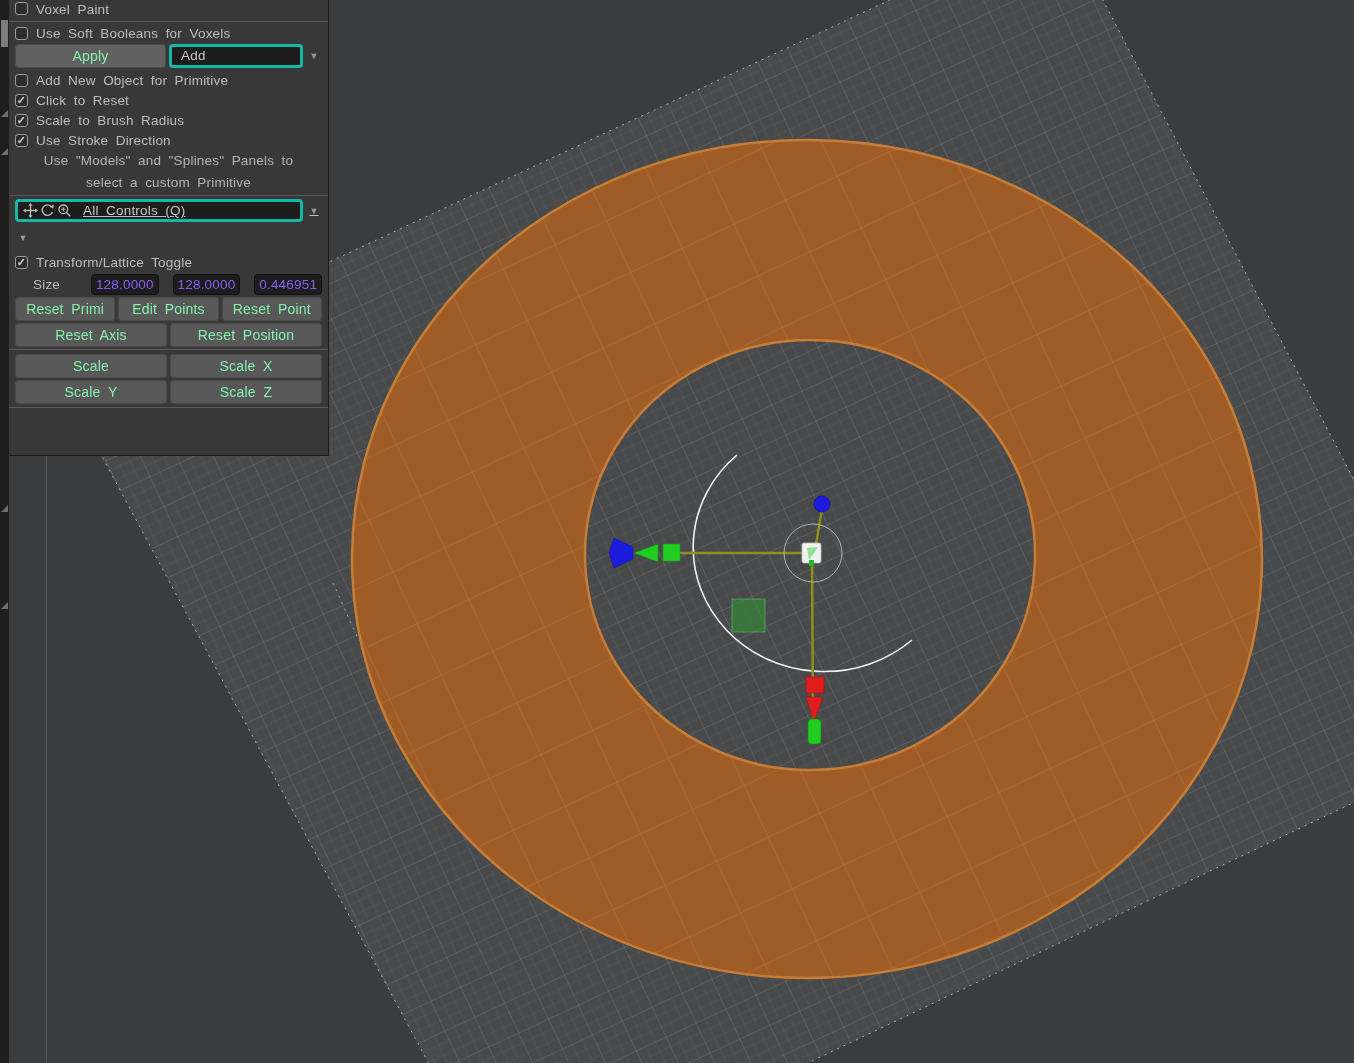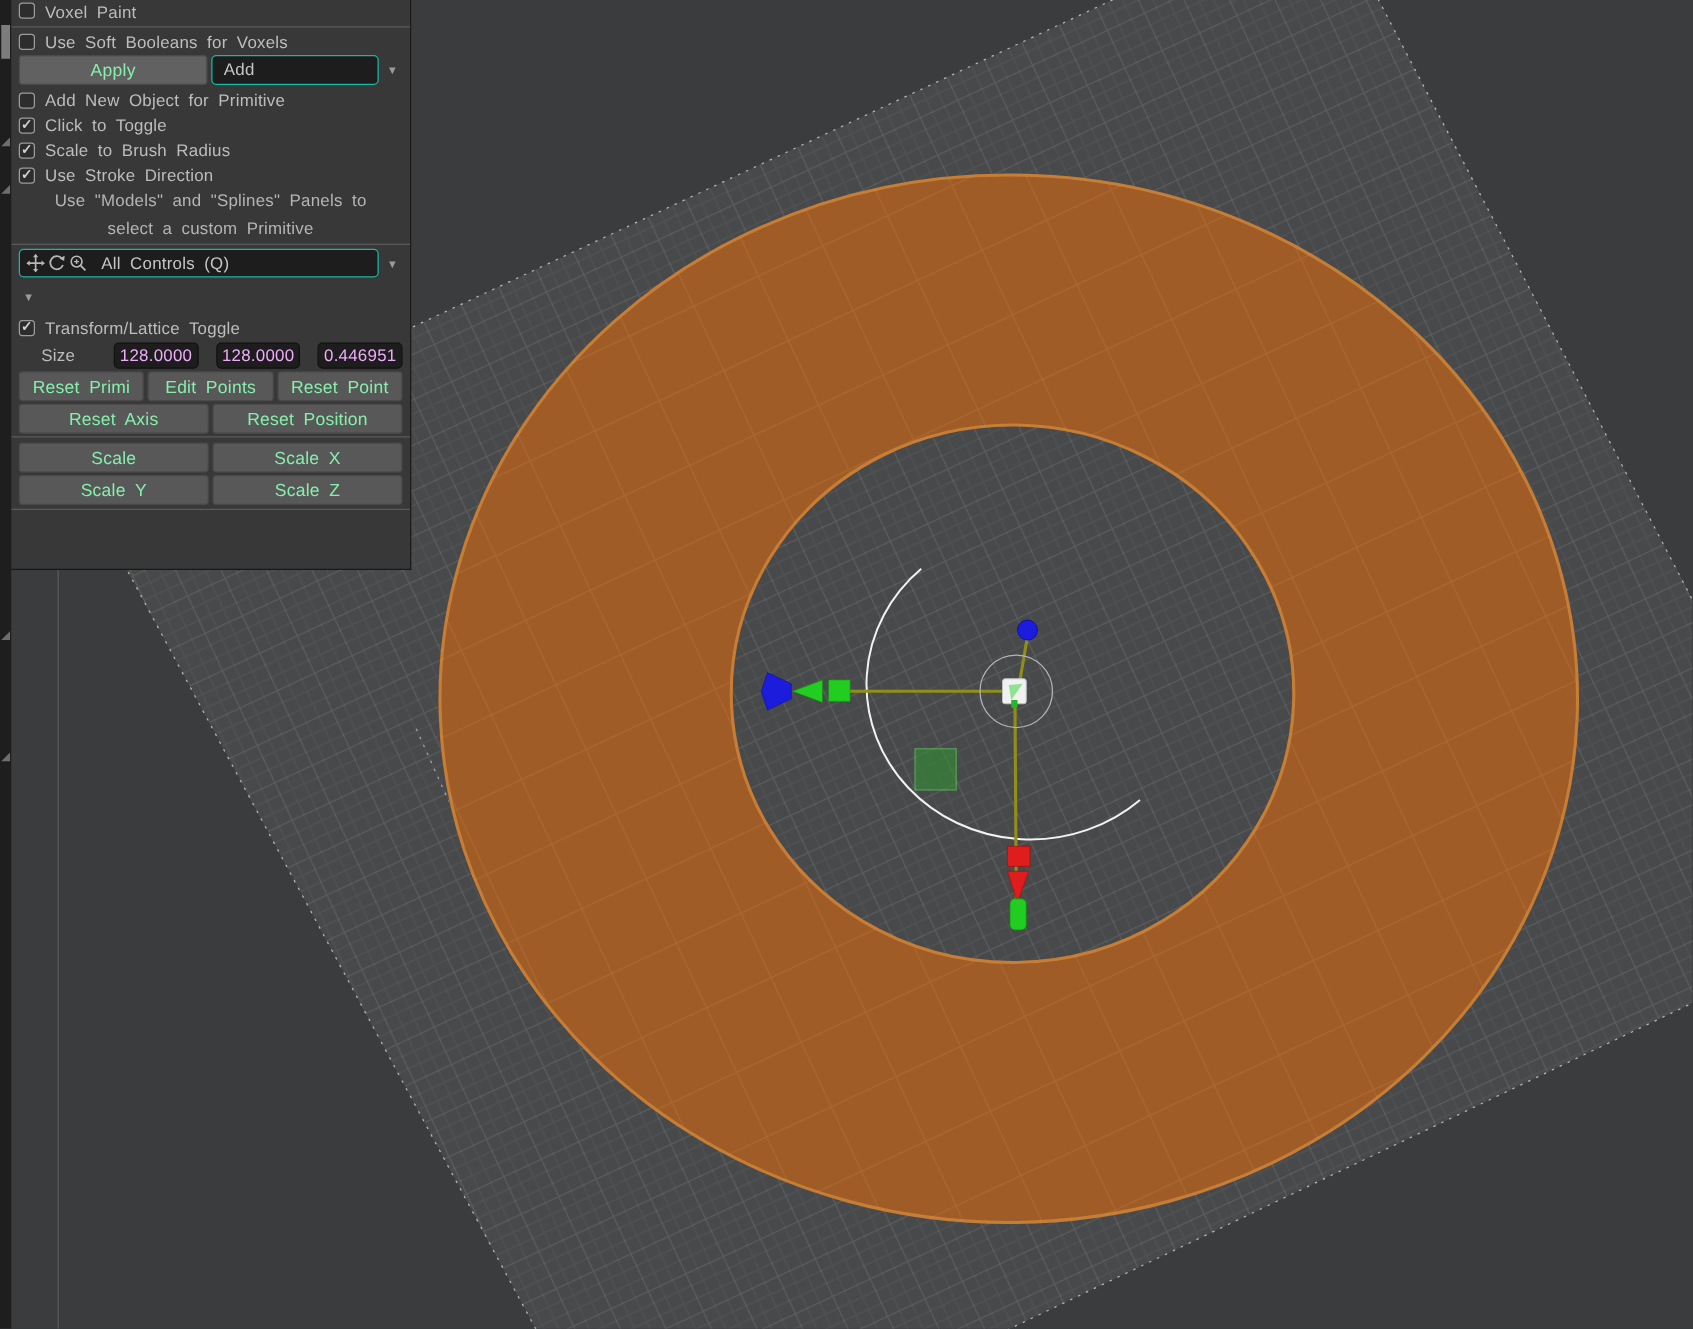--- a/index.html
+++ b/index.html
@@ -26,29 +26,29 @@
   .crow.first { height:20px; align-items:flex-start; padding-top:2px;text-align:center; }
   .cbox { width:13px; height:13px; min-width:13px; border:1.5px solid #9c9c9c;
     border-radius:3px; background:#2d2d2d; color:#d2d2d2; font-size:11px; line-height:10px;
     text-align:center; font-weight:bold; word-spacing:0; }
   .divider { border-top:1px solid #5a5a5a; margin:1px 0; }
   .btnrow { display:flex; gap:3px; padding:0 6px; height:24px; margin-bottom:2px; }
   .btn { flex:1 1 0; background:#585858; border:1px solid #4a4a4a; border-radius:3px;
     color:#86efac; display:flex; align-items:center; justify-content:center;
     font-size:14px; cursor:default; white-space:nowrap; overflow:hidden; }
   .btn.lite { background:#616161; }
-  .darkbox { background:#1d1d1d; border:1px solid #14b8a6; border-radius:4px;
+  .darkbox { background:#1d1d1d; border:3px solid #14b8a6; border-radius:4px;
     height:22px; display:flex; align-items:center; color:#c6c6c6; }
   .dd-arrow { width:16px; color:#9a9a9a; font-size:9px; text-align:center; word-spacing:0; }
   .hint { text-align:center; height:22px; line-height:22px; color:#b5b5b5; }
   #size-row { display:flex; align-items:center; height:25px; padding:0 6px; gap:14px; }
   #size-row .sizelabel { width:62px; padding-left:18px; }
   .numfield { flex:1 1 0; background:#1d1d1d; border:1px solid #111; border-radius:4px;
     height:21px; display:flex; align-items:center; justify-content:center;
-    color:#f0abfc; word-spacing:0; }
+    color:#8b5cf6; word-spacing:0; }
   .icon3 { display:flex; align-items:center; gap:2px; padding:0 4px 0 5px; }
   #vline { position:absolute; left:46px; top:456px; height:607px; width:1px;
     background:rgba(145,145,145,.35); z-index:10; }
 </style>
 </head>
 <body>
 
 <div id="stage">
 
   <svg id="viewport-svg" width="1354" height="1063" viewBox="0 0 1354 1063">
@@ -139,37 +139,37 @@
       <div class="darkbox" style="flex:1; height:24px; padding-left:9px;">Add</div>
       <span class="dd-arrow">▼</span>
     </div>
 
     <div class="crow">
       <span class="cbox"></span>
       <span>Add New Object for Primitive</span>
     </div>
     <div class="crow">
       <span class="cbox">✓</span>
-      <span>Click to Toggle</span>
+      <span>Click to Reset</span>
     </div>
     <div class="crow">
       <span class="cbox">✓</span>
       <span>Scale to Brush Radius</span>
     </div>
     <div class="crow">
       <span class="cbox">✓</span>
       <span>Use Stroke Direction</span>
     </div>
 
     <div class="hint">Use "Models" and "Splines" Panels to</div>
     <div class="hint">select a custom Primitive</div>
 
     <div class="divider"></div>
 
-    <div class="btnrow" style="height:25px; align-items:center; margin-top:2px;">
+    <div class="btnrow" style="height:25px; align-items:center; margin-top:2px;text-decoration:underline;">
       <div class="darkbox" style="flex:1; height:23px;">
         <span class="icon3">
           <svg width="15" height="15" viewBox="0 0 16 16">
             <path d="M8 1.5 V14.5 M1.5 8 H14.5" stroke="#b8b8b8" stroke-width="1.4" fill="none"></path>
             <path d="M8 0 L10.2 3 H5.8 Z M8 16 L5.8 13 H10.2 Z M0 8 L3 5.8 V10.2 Z M16 8 L13 10.2 V5.8 Z" fill="#b8b8b8"></path>
           </svg>
           <svg width="15" height="15" viewBox="0 0 16 16">
             <path d="M 13.2 9.6 A 5.6 5.6 0 1 1 12.4 4.2" stroke="#b8b8b8" stroke-width="1.5" fill="none"></path>
             <path d="M14.6 1.6 L14.2 6.2 L10.2 4.0 Z" fill="#b8b8b8"></path>
           </svg>

